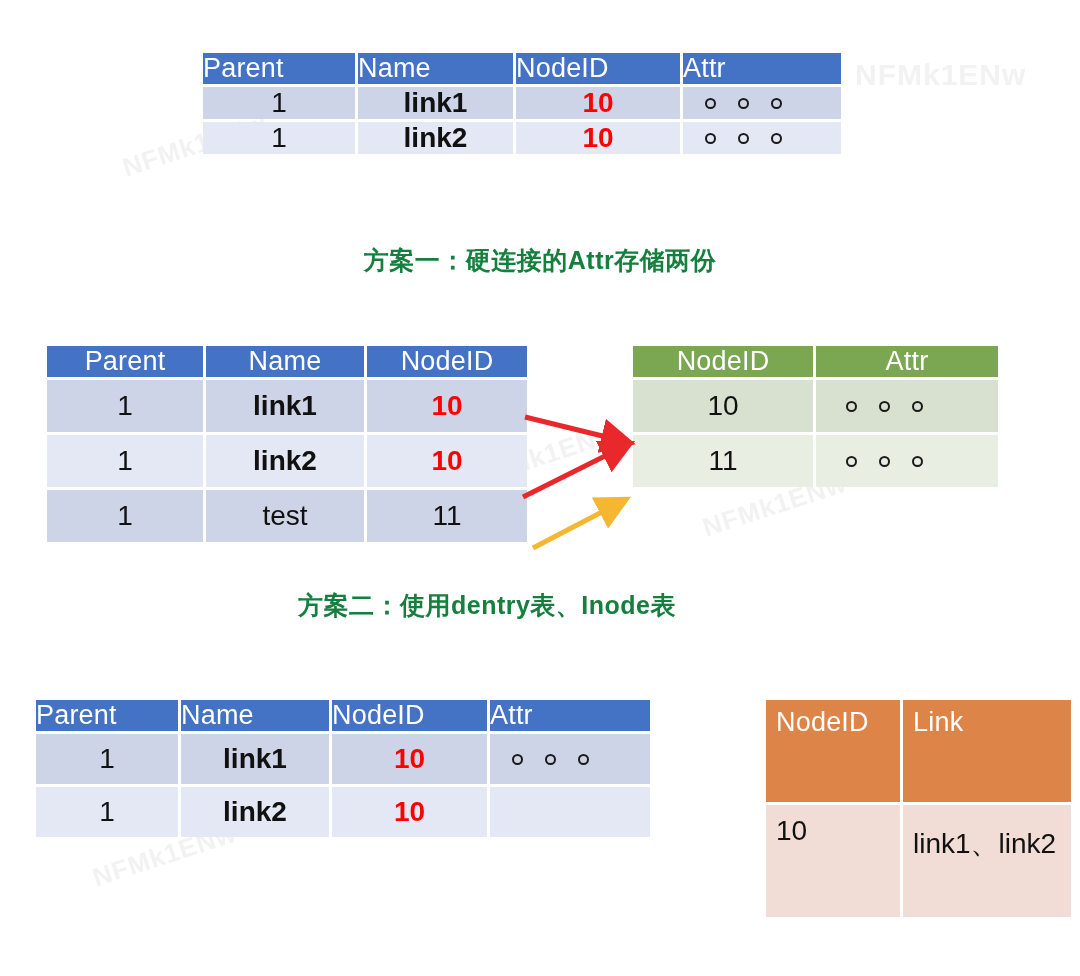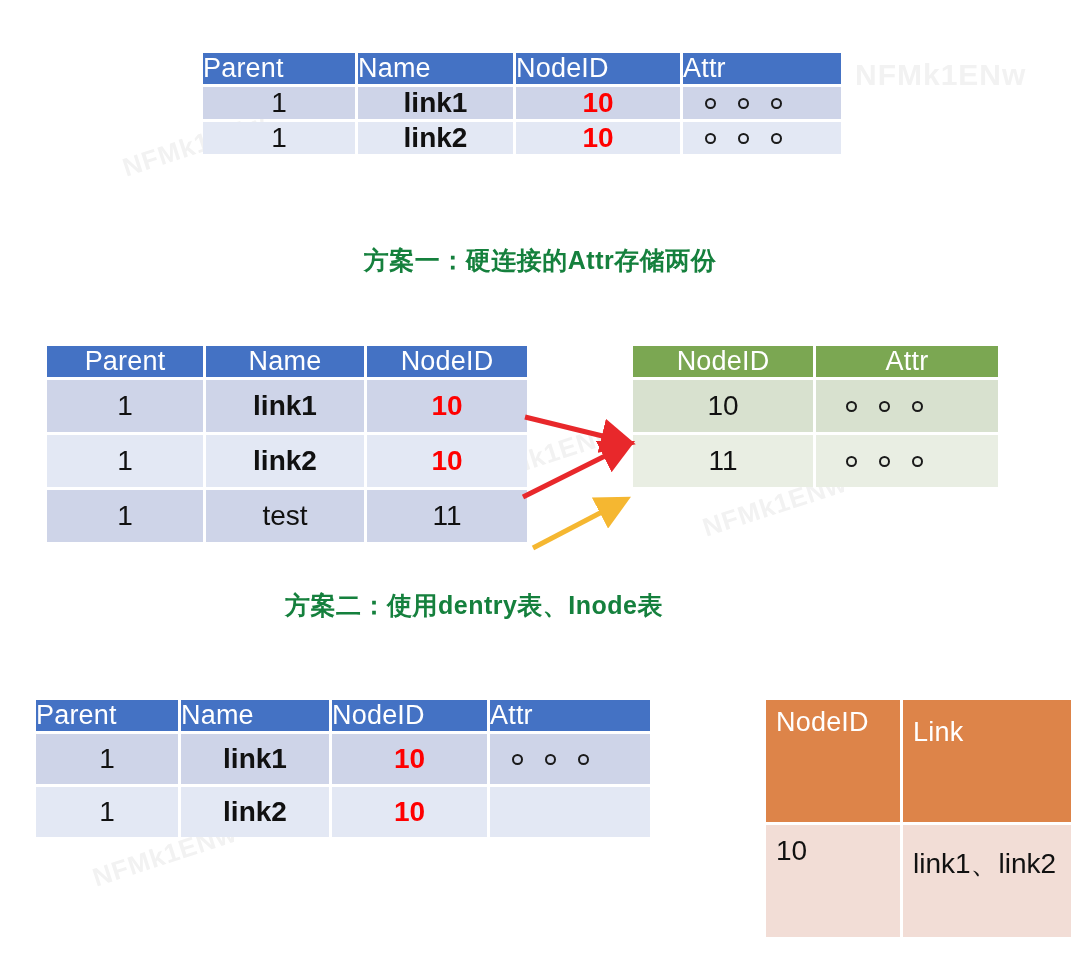--- a/index.html
+++ b/index.html
@@ -223,21 +223,21 @@
       </marker>
       <marker id="ah-yellow" markerWidth="7" markerHeight="7" refX="5.2" refY="3.5" orient="auto">
         <path d="M0,0 L7,3.5 L0,7 z" fill="#f5b731"></path>
       </marker>
     </defs>
     <line x1="10" y1="22" x2="112" y2="47" stroke="#e8282b" stroke-width="5" marker-end="url(#ah-red)"></line>
     <line x1="8" y1="102" x2="112" y2="50" stroke="#e8282b" stroke-width="5" marker-end="url(#ah-red)"></line>
     <line x1="18" y1="153" x2="108" y2="106" stroke="#f5b731" stroke-width="5" marker-end="url(#ah-yellow)"></line>
   </svg>
 
-  <div class="caption" style="left:0; top:589px; width:948px;">方案二：使用dentry表、Inode表</div>
+  <div class="caption" style="left:13px; top:589px; width:948px;">方案二：使用dentry表、Inode表</div>
 
   <table class="tbl" style="left:33px; top:697px;">
     <thead>
       <tr>
         <th class="hdr hdr-blue pad-h" style="width:142px; text-align:left;">Parent</th>
         <th class="hdr hdr-blue pad-h" style="width:148px; text-align:left;">Name</th>
         <th class="hdr hdr-blue pad-h" style="width:155px; text-align:left;">NodeID</th>
         <th class="hdr hdr-blue pad-h" style="width:160px; text-align:left;">Attr</th>
       </tr>
     </thead>
@@ -260,21 +260,21 @@
         <td class="cell red row-blue-b pad-c">10</td>
         <td class="cell row-blue-b pad-c"></td>
       </tr>
     </tbody>
   </table>
 
   <table class="tbl" style="left:763px; top:697px;">
     <thead>
       <tr>
         <th class="hdr hdr-orange" style="width:114px; height:90px; text-align:left; padding:6px 10px; vertical-align:top; line-height:1.22;">NodeID</th>
-        <th class="hdr hdr-orange" style="width:148px; height:90px; text-align:left; padding:16px 10px; vertical-align:top; line-height:1.22;">Link</th>
+        <th class="hdr hdr-orange" style="width:148px; height:90px; text-align:left; padding:6px 10px; vertical-align:top; line-height:1.22;">Link</th>
       </tr>
     </thead>
     <tbody>
       <tr>
         <td class="cell left row-orange-a" style="height:92px; vertical-align:top; padding-top:10px; padding-left:10px;">10</td>
         <td class="cell left row-orange-a" style="height:92px; vertical-align:top; padding-top:20px; padding-left:10px; line-height:1.35; white-space:normal; word-break:break-all;">link1、link2</td>
       </tr>
     </tbody>
   </table>
 

